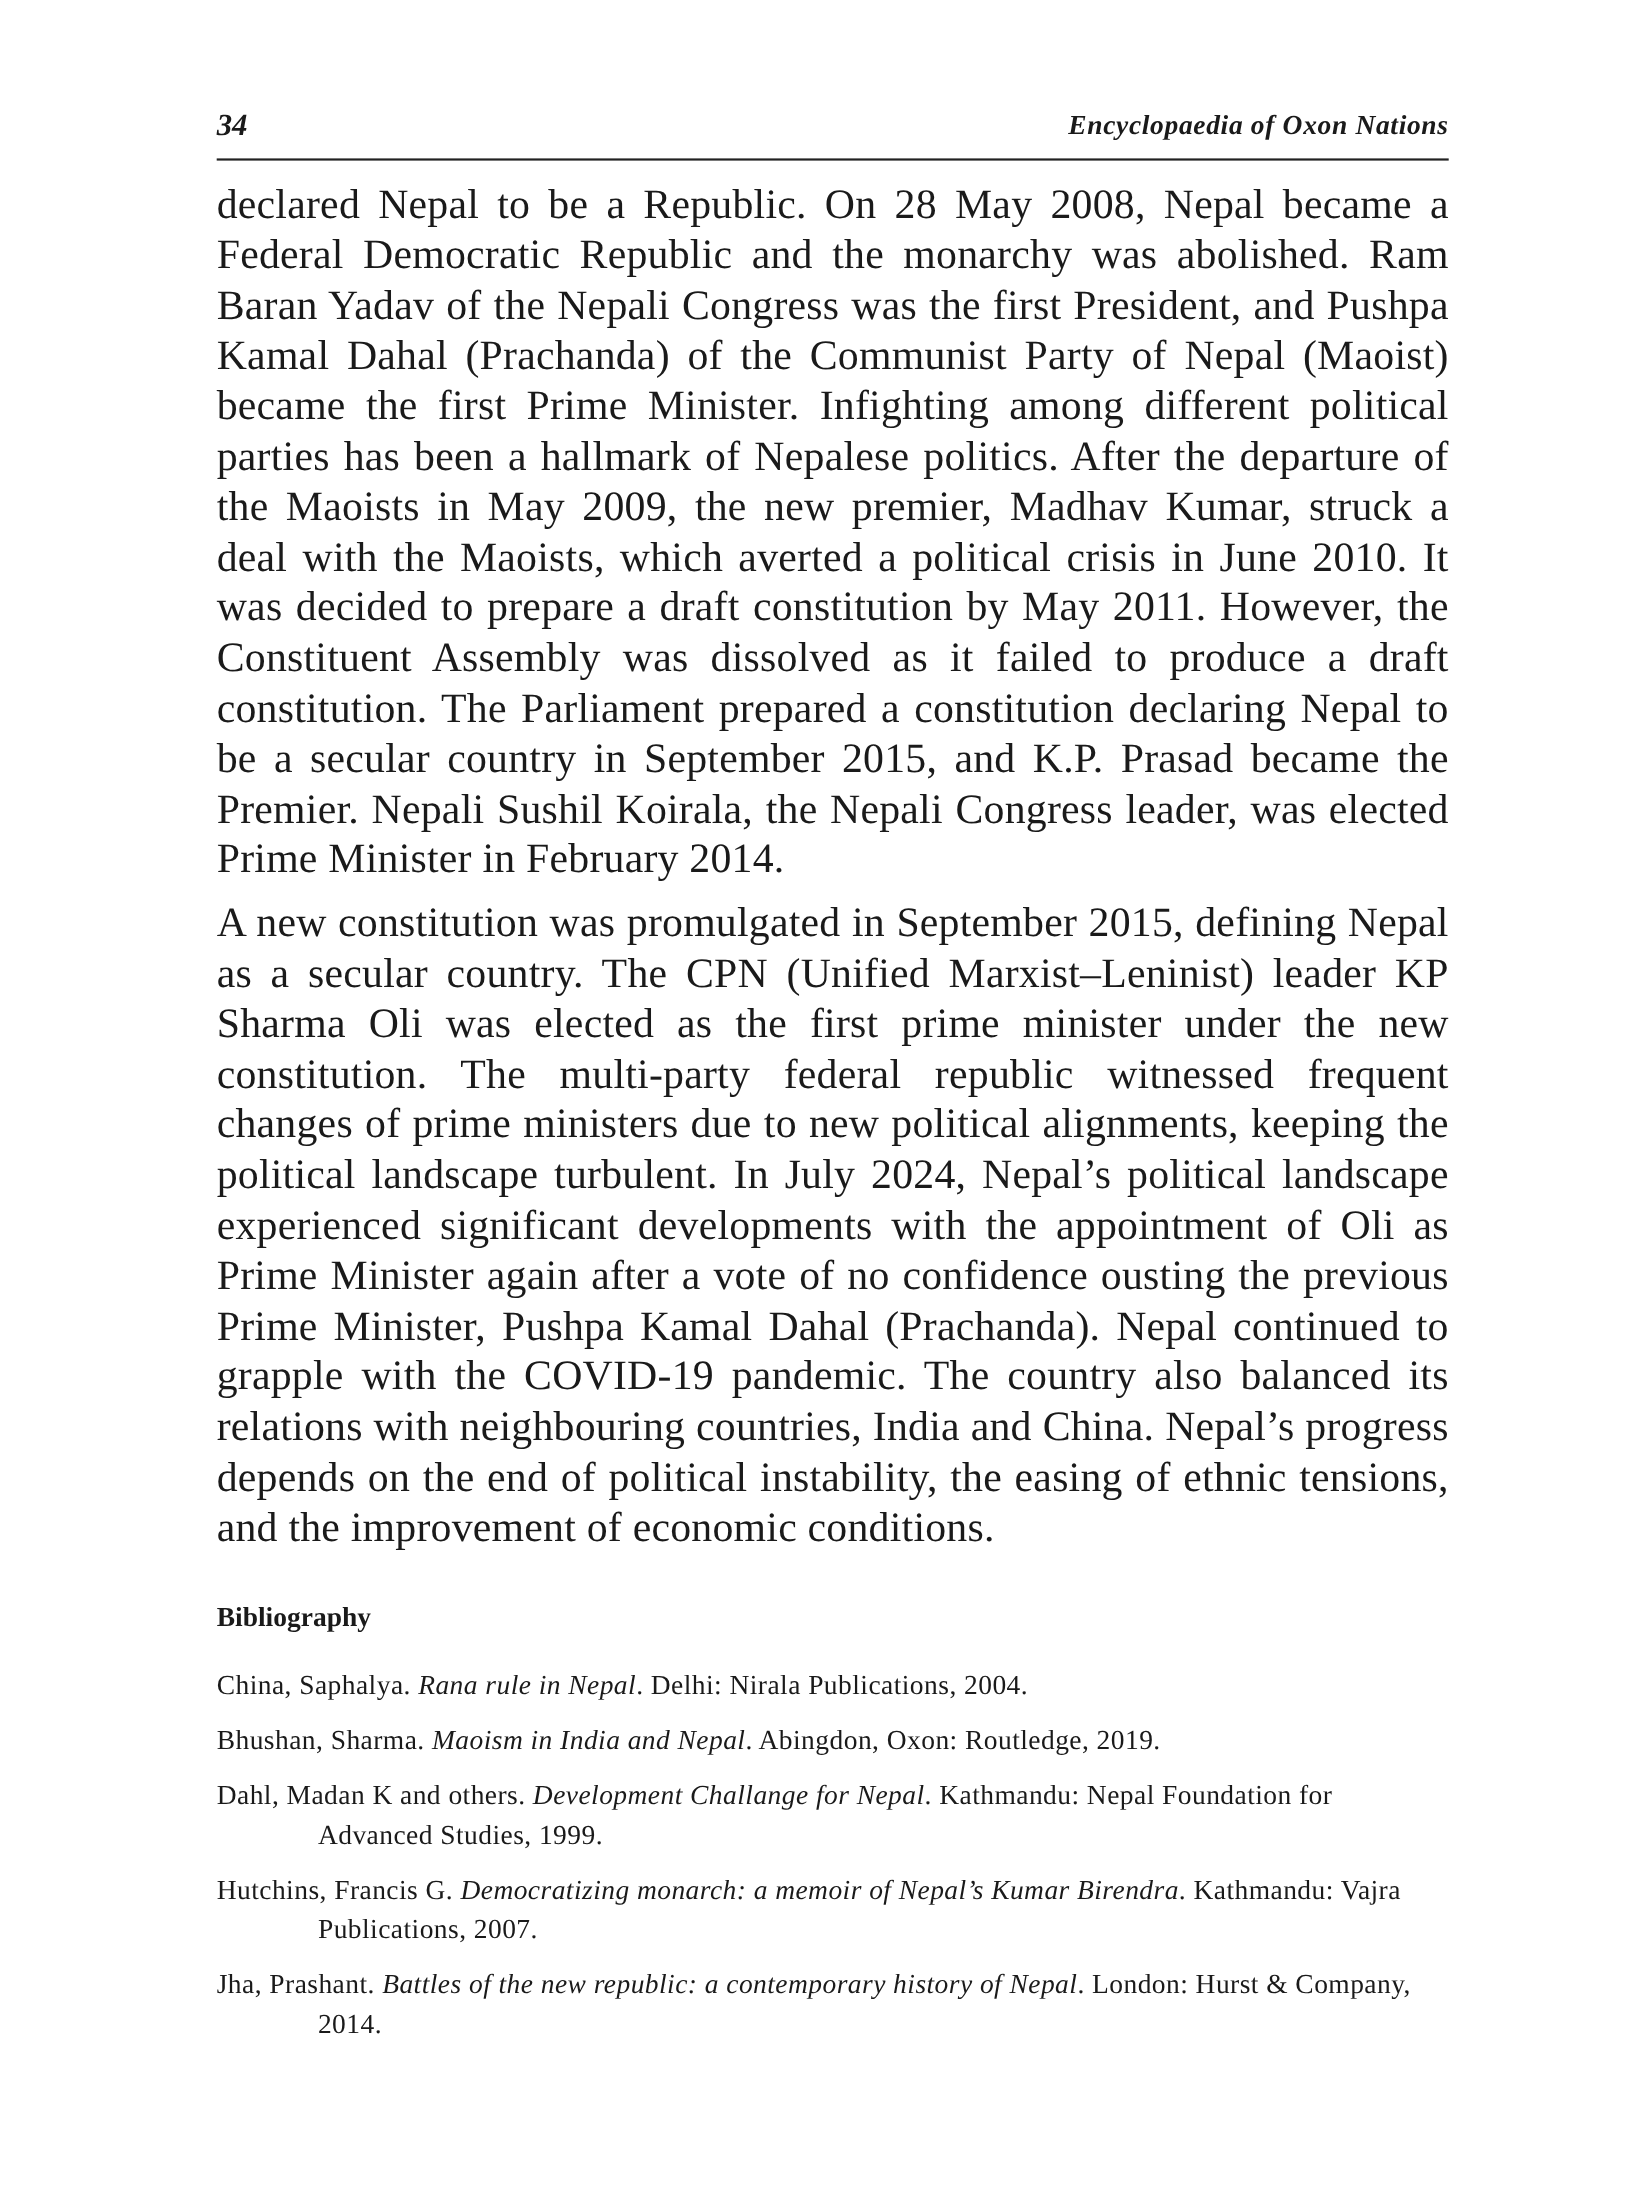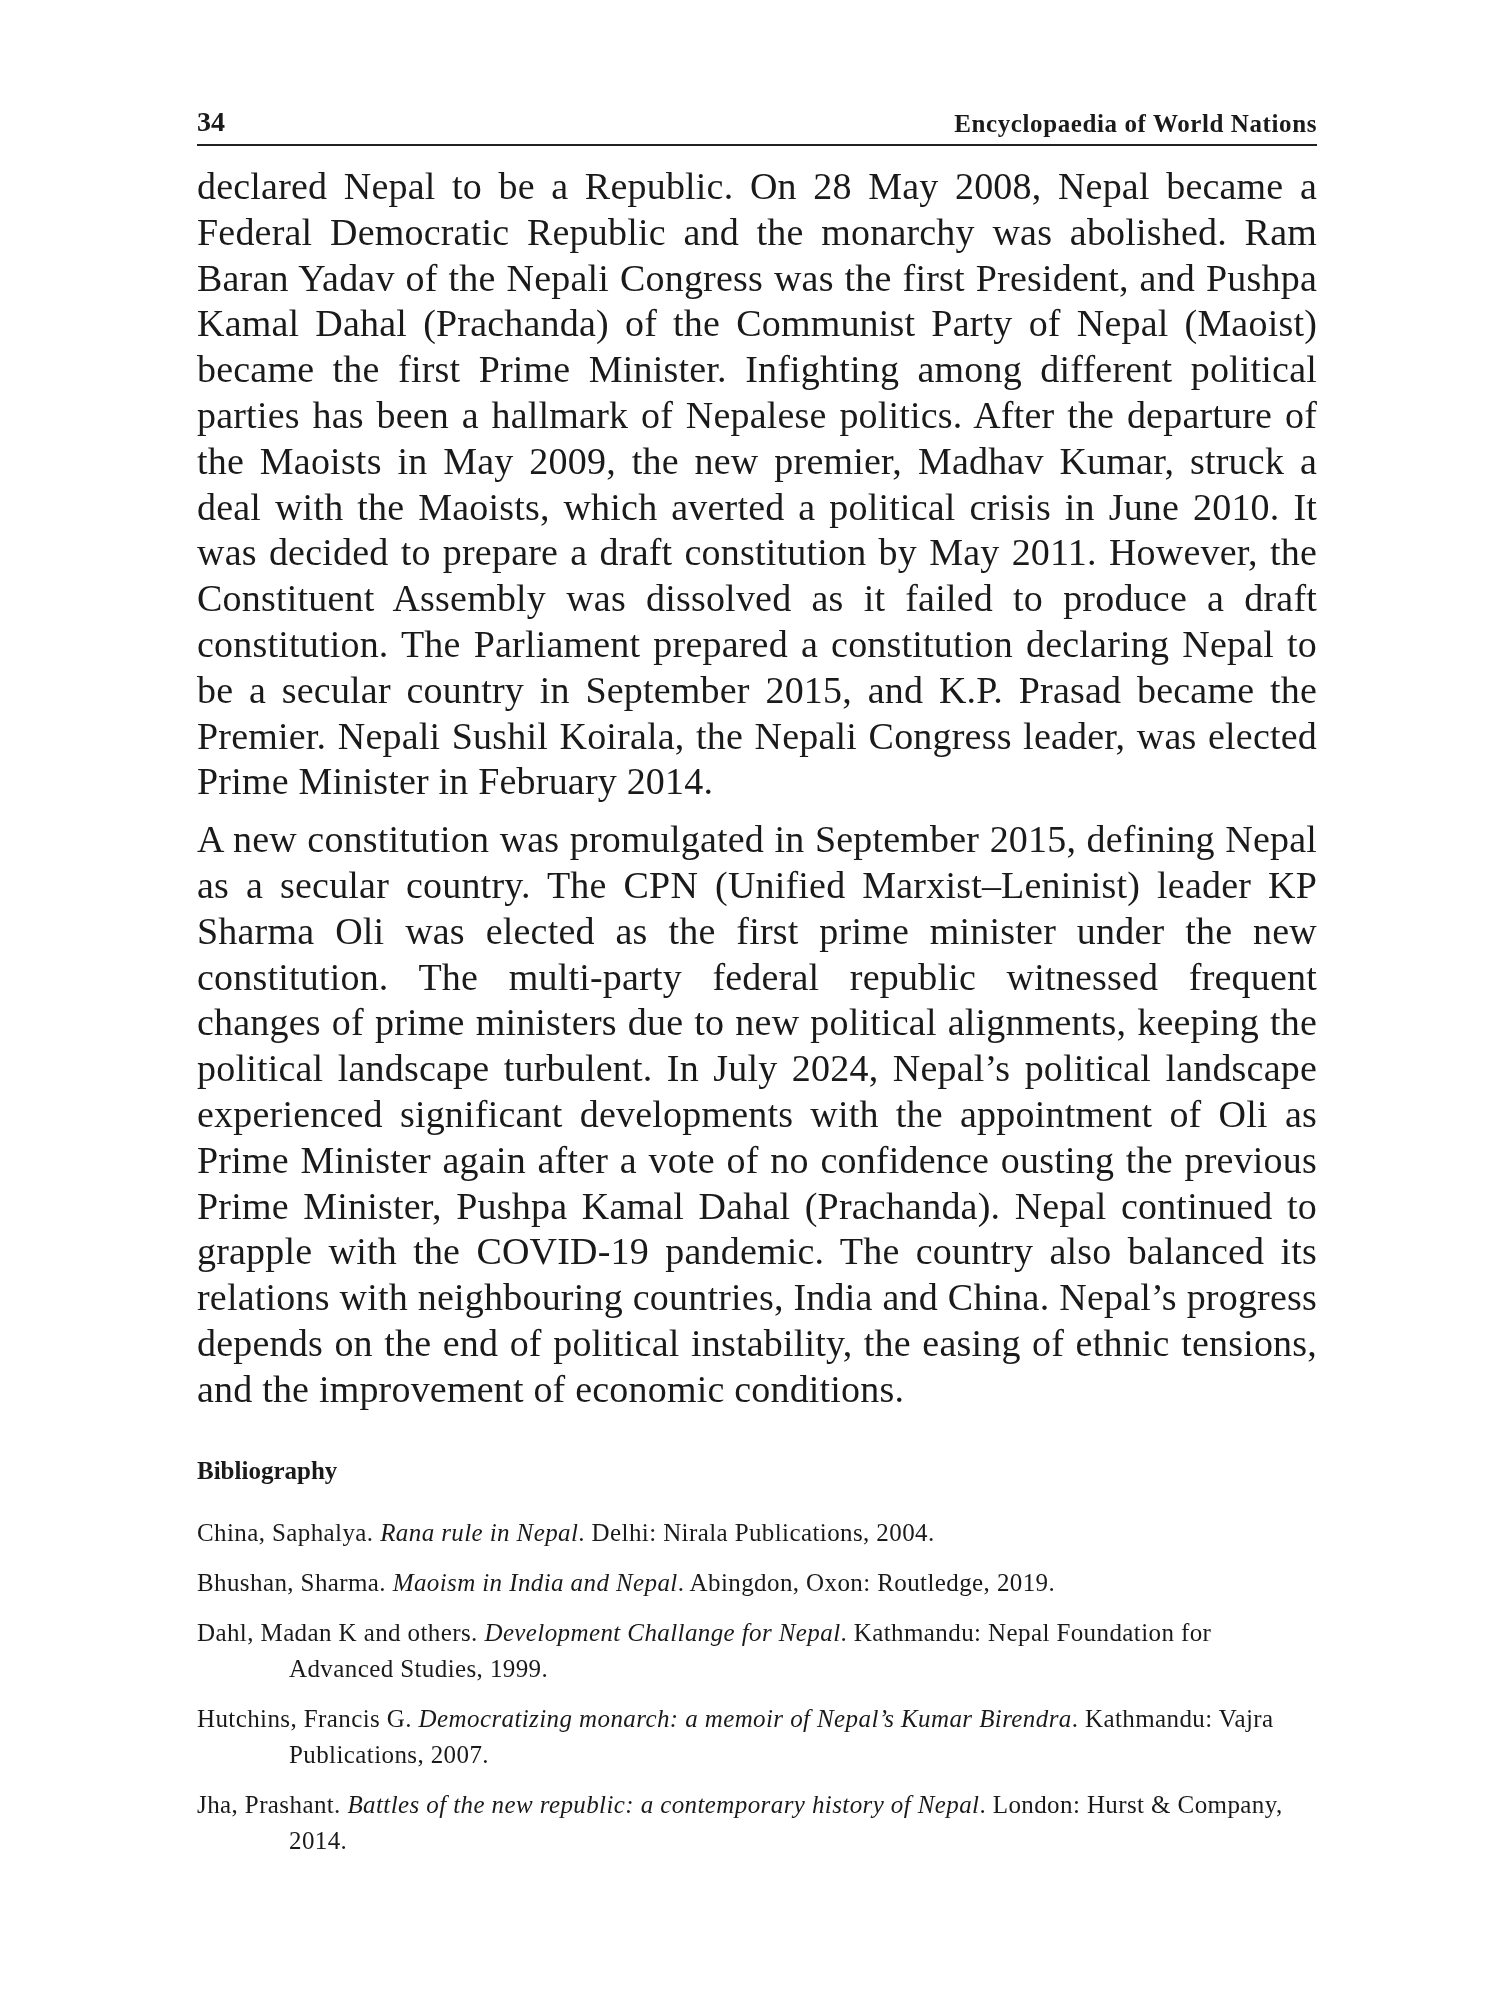--- a/index.html
+++ b/index.html
@@ -5,22 +5,22 @@
   html, body { margin: 0; padding: 0; background: #ffffff; }
   body {
     width: 1500px; height: 2000px; position: relative; overflow: hidden;
     font-family: "Liberation Serif", "DejaVu Serif", serif;
     color: #1a1a1a;
   }
   .page {
     position: absolute; left: 197px; top: 92px; width: 1120px;
   }
   .running-head {
-    display: flex; justify-content: space-between; align-items: flex-end;
-    height: 46px; font-weight: bold;
+    display: flex; justify-content: space-between; align-items: center;
+    height: 46px; font-weight: bold; font-style: italic;
   }
   .page-number { font-size: 28px; font-weight: bold; }
   .book-title { font-size: 25px; font-weight: bold; letter-spacing: 0.6px; }
   .head-rule {
     height: 0; border-top: 2px solid #222; margin-top: 6px; margin-bottom: 18px;
   }
   .body-para {
     font-size: 38px; line-height: 45.8px; text-align: justify;
     margin: 0 0 12px 0; letter-spacing: 0.2px;
   }
@@ -32,21 +32,21 @@
     padding-left: 92px; text-indent: -92px; letter-spacing: 0.4px;
   }
   .bib-entry .title { font-style: italic; }
 </style>
 </head>
 <body>
 
 <div class="page">
   <div class="running-head">
     <span class="page-number">34</span>
-    <span class="book-title">Encyclopaedia of World Nations</span>
+    <span class="book-title">Encyclopaedia of Oxon Nations</span>
   </div>
   <div class="head-rule"></div>
 
   <p class="body-para">declared Nepal to be a Republic. On 28 May 2008, Nepal became a Federal Democratic Republic and the monarchy was abolished. Ram Baran Yadav of the Nepali Congress was the first President, and Pushpa Kamal Dahal (Prachanda) of the Communist Party of Nepal (Maoist) became the first Prime Minister. Infighting among different political parties has been a hallmark of Nepalese politics. After the departure of the Maoists in May 2009, the new premier, Madhav Kumar, struck a deal with the Maoists, which averted a political crisis in June 2010. It was decided to prepare a draft constitution by May 2011. However, the Constituent Assembly was dissolved as it failed to produce a draft constitution. The Parliament prepared a constitution declaring Nepal to be a secular country in September 2015, and K.P. Prasad became the Premier. Nepali Sushil Koirala, the Nepali Congress leader, was elected Prime Minister in February 2014.</p>
   <p class="body-para">A new constitution was promulgated in September 2015, defining Nepal as a secular country. The CPN (Unified Marxist–Leninist) leader KP Sharma Oli was elected as the first prime minister under the new constitution. The multi-party federal republic witnessed frequent changes of prime ministers due to new political alignments, keeping the political landscape turbulent. In July 2024, Nepal’s political landscape experienced significant developments with the appointment of Oli as Prime Minister again after a vote of no confidence ousting the previous Prime Minister, Pushpa Kamal Dahal (Prachanda). Nepal continued to grapple with the COVID-19 pandemic. The country also balanced its relations with neighbouring countries, India and China. Nepal’s progress depends on the end of political instability, the easing of ethnic tensions, and the improvement of economic conditions.</p>
 
   <div class="bib-heading">Bibliography</div>
 
   <div>
     <p class="bib-entry"><span>China, Saphalya. </span><span class="title">Rana rule in Nepal</span><span>. Delhi: Nirala Publications, 2004.</span></p>

